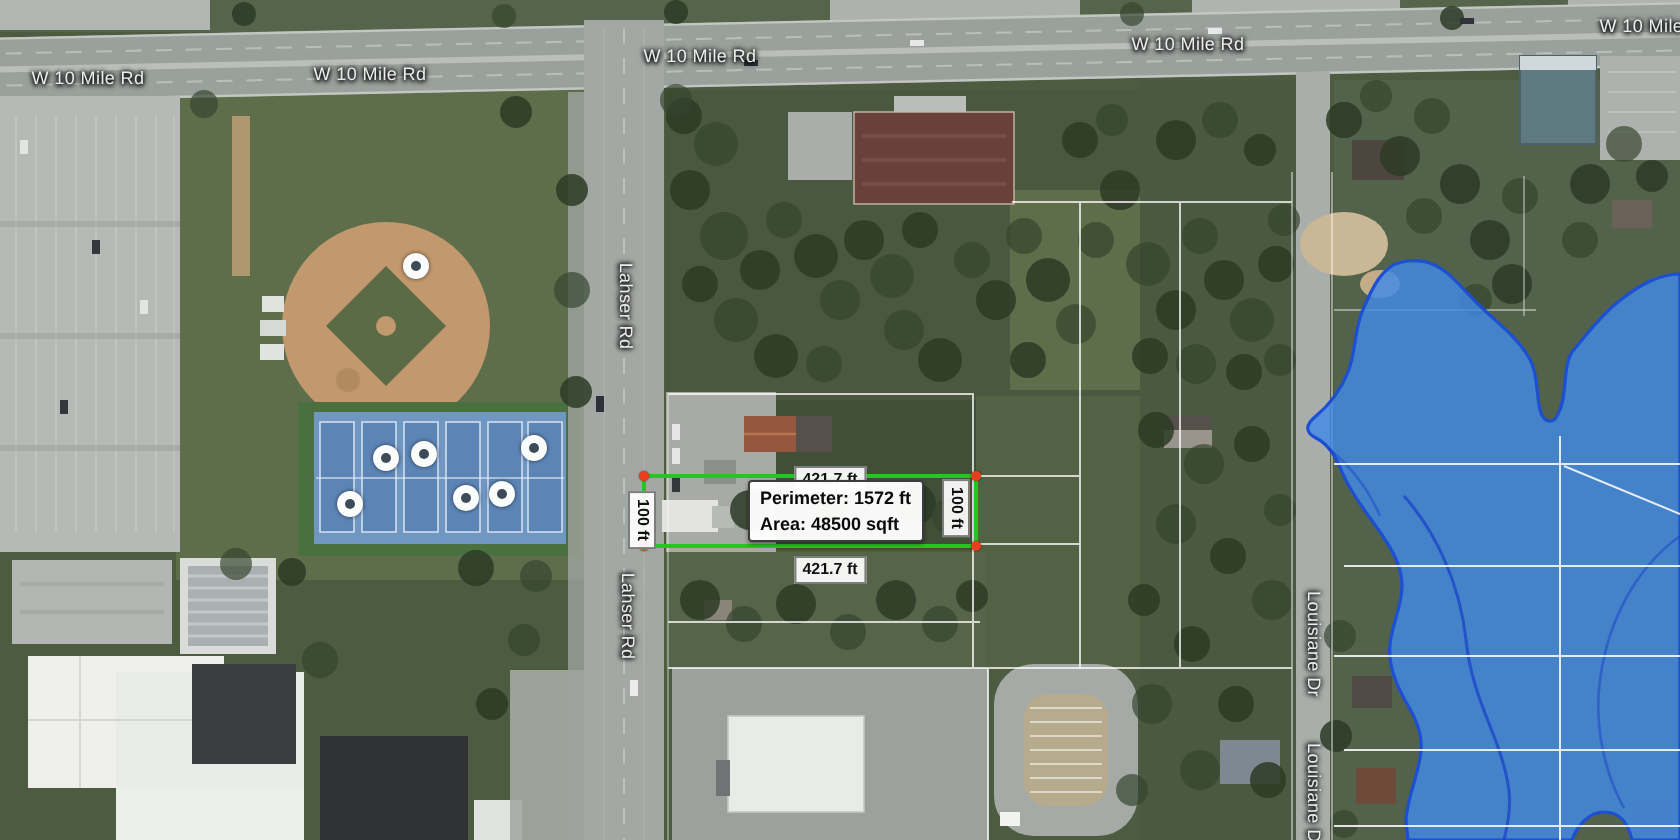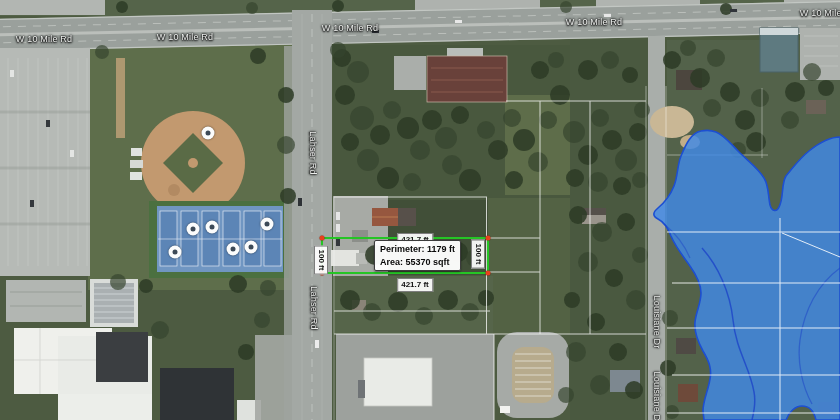--- a/index.html
+++ b/index.html
@@ -374,17 +374,17 @@
 
   <div class="mlabel behind" style="left:415px;top:240px">421.7 ft</div>
 
   <div class="mlabel v" style="left:321px;top:260px">100 ft</div>
 
   <div class="mlabel v" style="left:478px;top:254px">100 ft</div>
 
   <div class="mlabel" style="left:415px;top:285px">421.7 ft</div>
 
   <div class="tooltip">
-    <div>Perimeter: 1179 ft</div>
-    <div>Area: 55370 sqft</div>
+    <div>Perimeter: 1572 ft</div>
+    <div>Area: 48500 sqft</div>
   </div>
 
 </div>
 
 </body></html>

